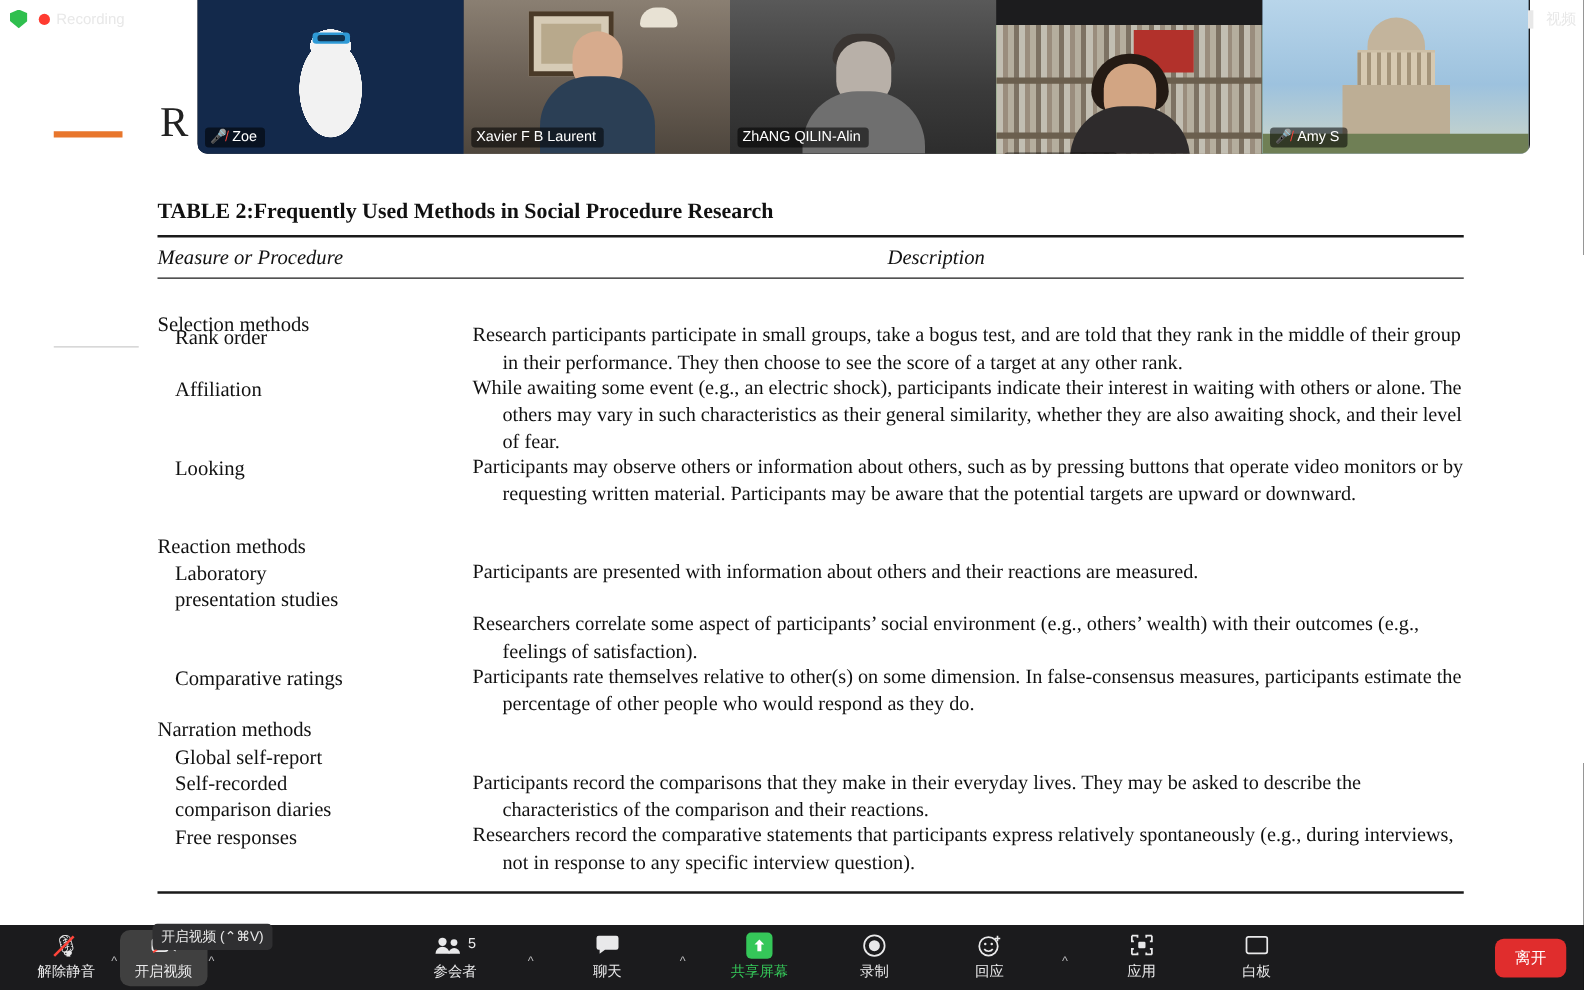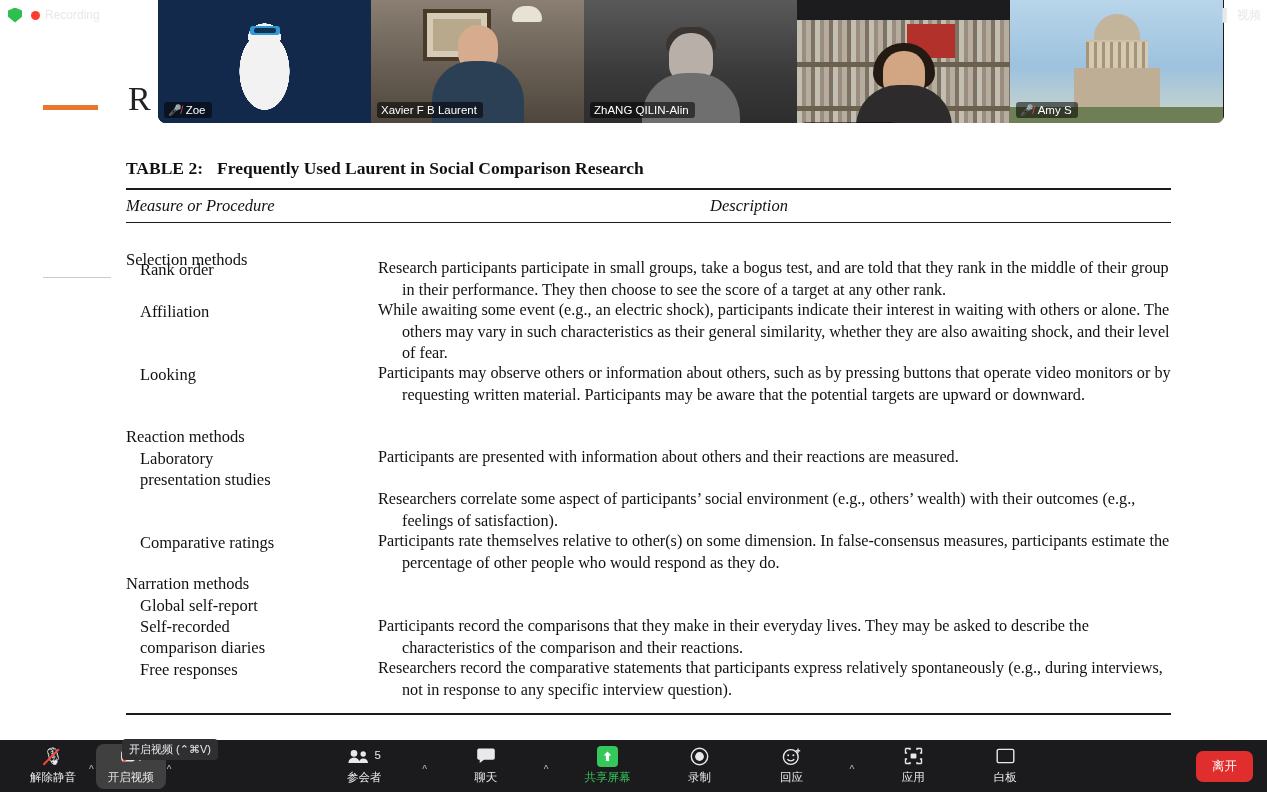--- a/index.html
+++ b/index.html
@@ -53,21 +53,21 @@
   }
 
   .table-title {
     position: absolute;
     left: 126px; top: 158px;
     font-family: "Liberation Serif", serif;
     font-size: 17.5px;
     font-weight: bold;
     color: #111;
   }
-  .table-title .tnum { margin-right: 14px; }
+  .table-title .tnum { }
 
   .rule {
     position: absolute;
     background: #1a1a1a;
   }
   .rule-top   { left: 126px; top: 188px; width: 1045px; height: 1.5px; }
   .rule-mid   { left: 126px; top: 222px; width: 1045px; height: 1.2px; }
   .rule-bot   { left: 126px; top: 713px; width: 1045px; height: 1.5px; }
 
   .col-head {
@@ -473,21 +473,21 @@
 <body>
 
 <div id="screenshare">
   <div class="doc-inner">
 
     <div class="orange-rule"></div>
     <div class="page-heading">R</div>
     <div class="thin-rule"></div>
 
     <div class="table-title">
-      <span class="tnum">TABLE 2:</span><span>Frequently Used Laurent in Social Comparison Research</span>
+      <span class="tnum">TABLE 2:</span><span>Frequently Used Methods in Social Procedure Research</span>
     </div>
 
     <div class="rule rule-top"></div>
     <div class="col-head col-head-1">Measure or Procedure</div>
     <div class="col-head col-head-2">Description</div>
     <div class="rule rule-mid"></div>
 
     <div class="sec-head" style="left:126px; top:250px;text-align:center;">Selection methods</div>
 
     <div class="measure" style="left:140px; top:259px;">Rank order</div>

